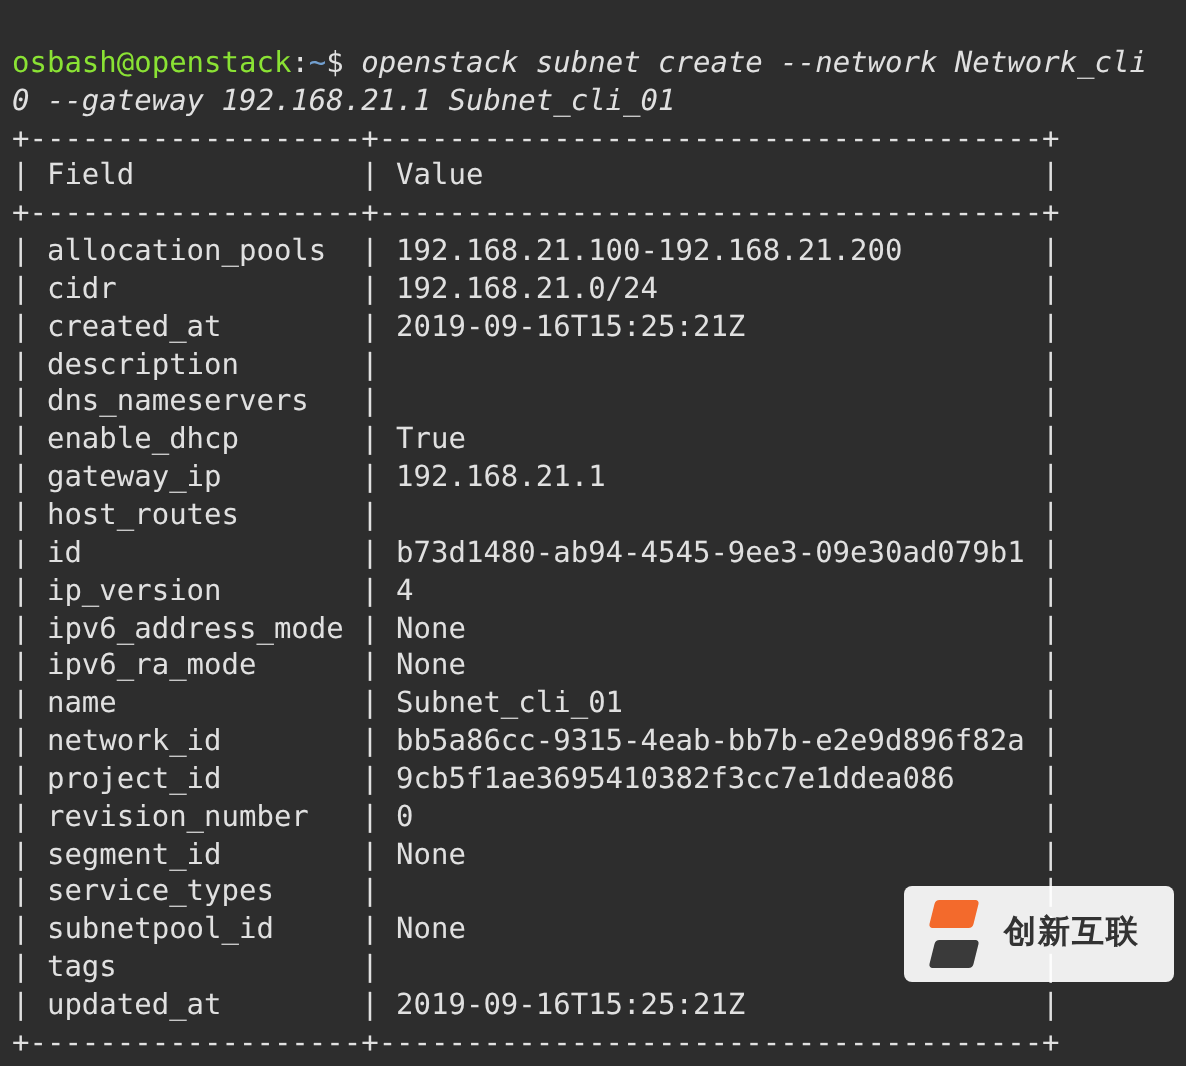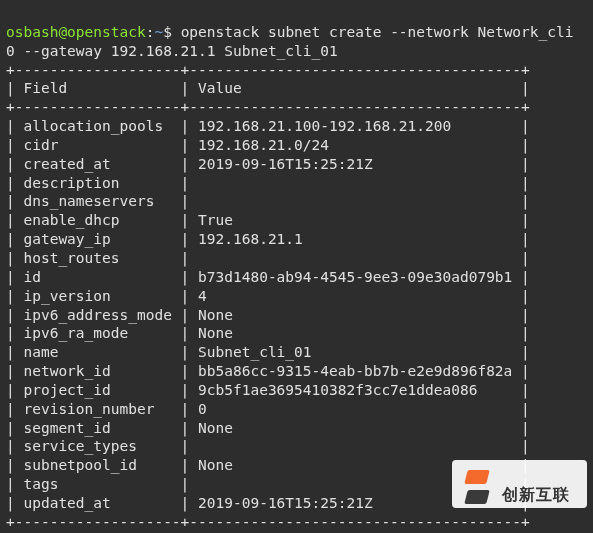--- a/index.html
+++ b/index.html
@@ -11,31 +11,31 @@
     color: #e0e0e0;
     width: 593px;
     height: 533px;
     overflow: hidden;
     position: relative;
   }
   .term { padding: 4px 6px; white-space: pre; }
   .prompt-user { color: #8ae234; }
   .prompt-path { color: #729fcf; }
   .prompt-sym  { color: #e0e0e0; }
-  .cmd { color: #e0e0e0; }
+  .cmd { color: #e0e0e0; font-style: italic; }
   .watermark {
     position: absolute;
     right: 6px;
-    bottom: 25px;
+    bottom: 42px;
     width: 135px;
     height: 48px;
     background: rgba(255,255,255,0.92);
     border-radius: 4px;
     display: flex;
-    align-items: flex-end;
+    align-items: center;
     padding: 4px 8px;
     gap: 8px;
   }
   .wm-logo {
     width: 34px; height: 34px;
     position: relative;
     flex: none;
   }
   .wm-logo .top {
     position: absolute; top: 0; left: 6px;

